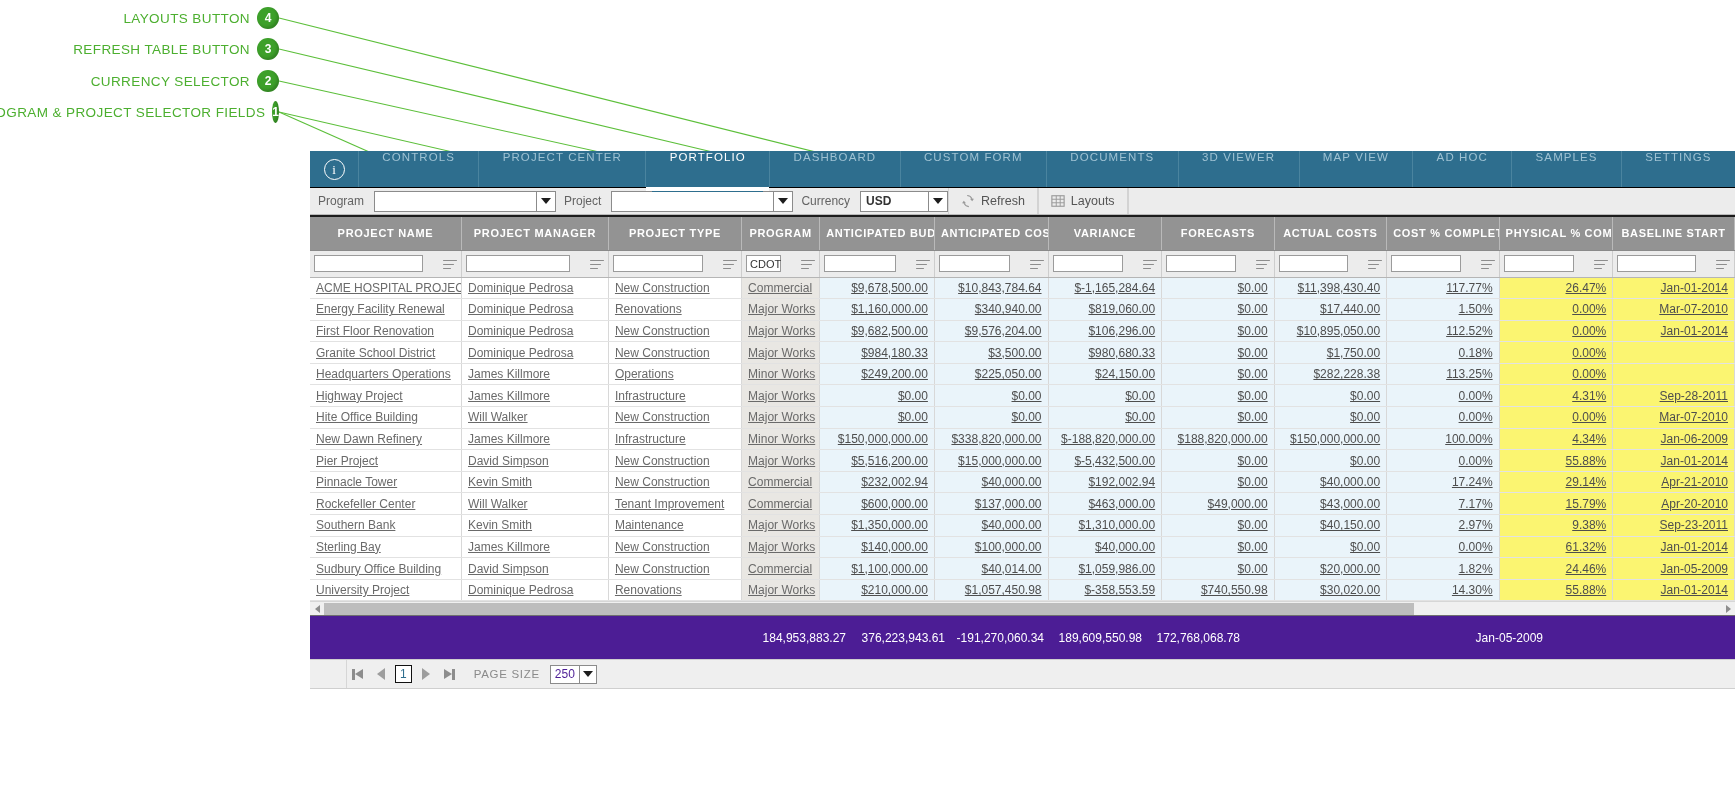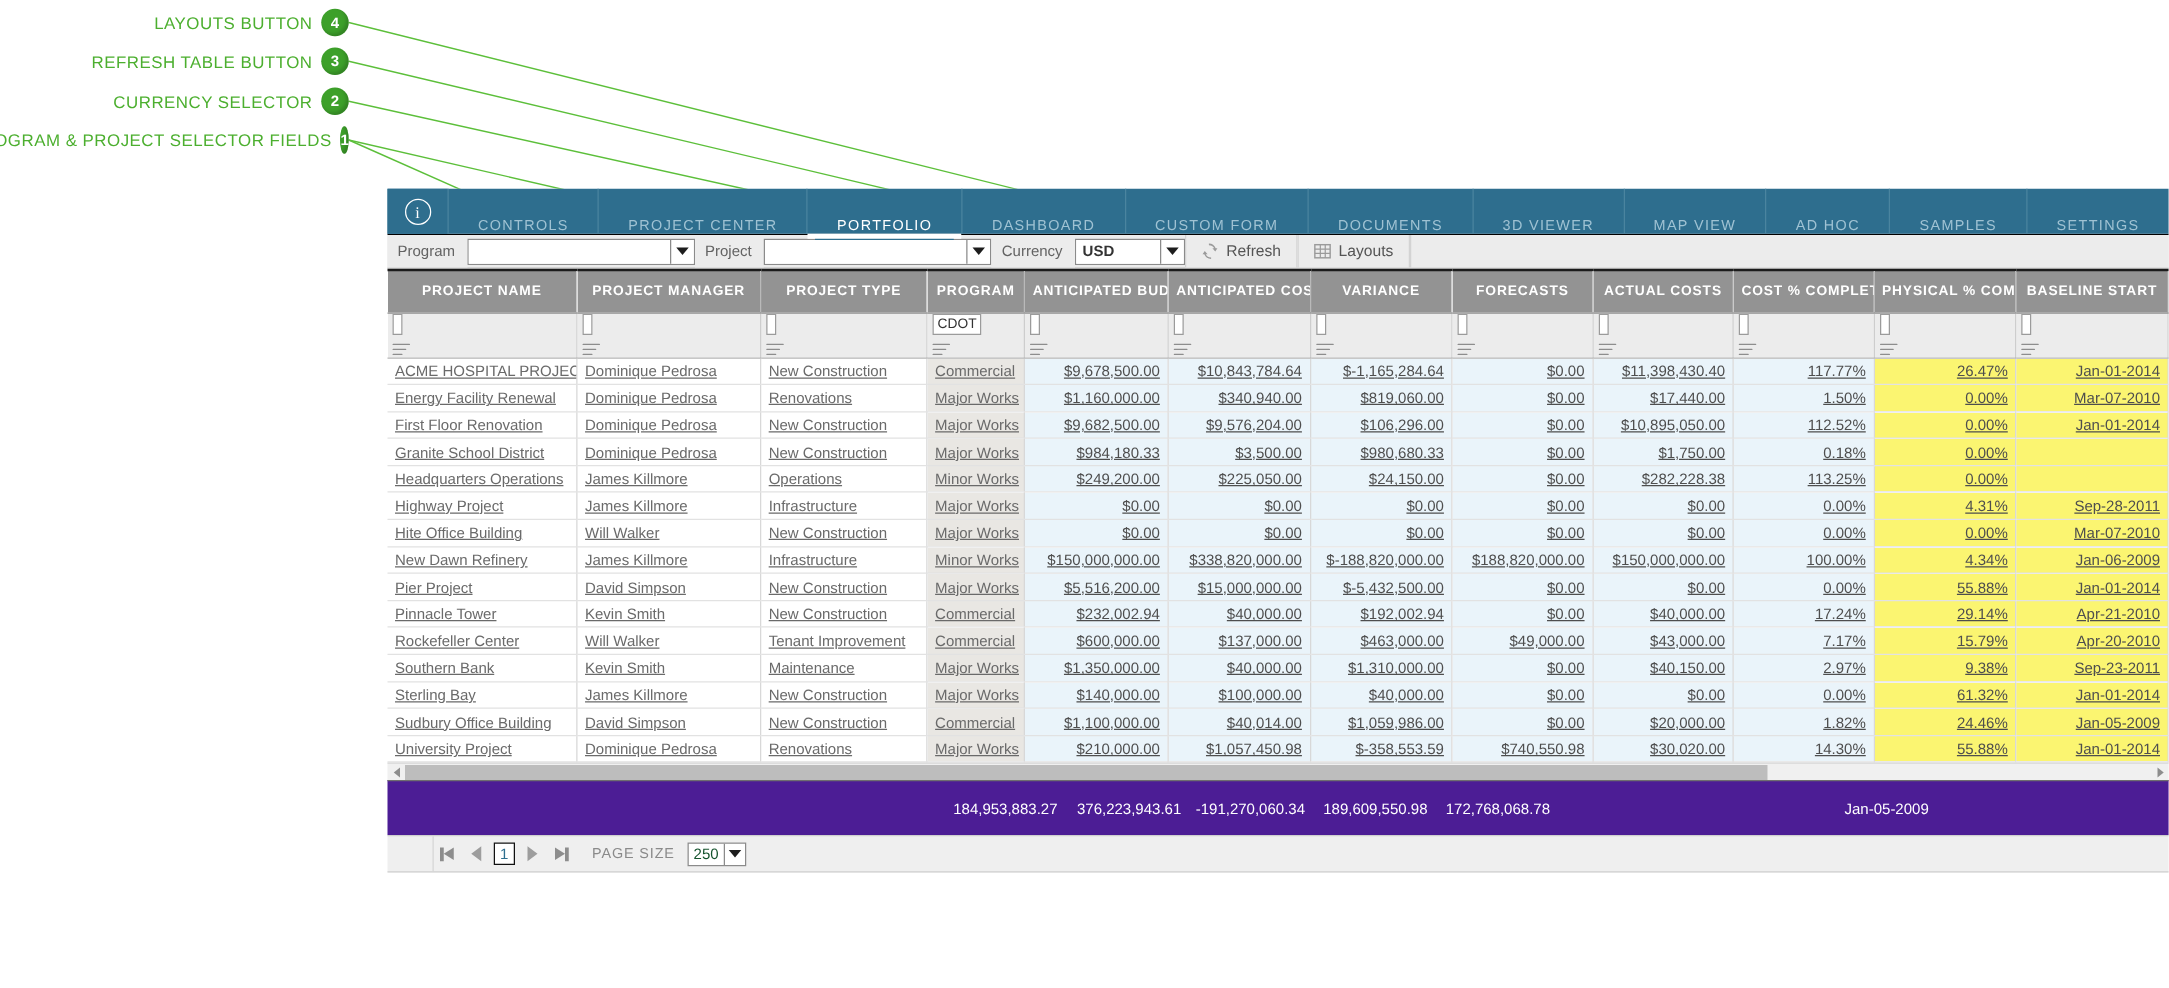--- a/index.html
+++ b/index.html
@@ -42,21 +42,21 @@
   .info-btn {
     width: 48px; display:flex; align-items:center; justify-content:center;
     background: #2e6e8e;
   }
   .info-circle {
     width: 21px; height: 21px; border-radius:50%; border: 1.6px solid #ffffff;
     color:#fff; font-size: 13px; font-family: "Liberation Serif", serif;
     display:flex; align-items:center; justify-content:center; line-height: 1;
   }
   .tab {
-    flex: 1 1 auto; display:flex; align-items:flex-end; justify-content:center;
+    flex: 1 1 auto; display:flex; align-items:flex-start; justify-content:center;
     color: #9fc2d3; font-size: 11.5px; letter-spacing: 1.1px;
     border-left: 1px solid #4a849f; position: relative; cursor: default;
     padding: 0 4px; white-space: nowrap;
   }
   .tab.active { color: #ffffff; }
   .tab.active::after {
     content:""; position:absolute; left:0; right:0; bottom:-4px; height:4px; background:#fff;
   }
   .tab.active .tab-underline {
     position:absolute; left:6px; right:6px; bottom:-5px; height: 3px; background: #2e6e8e;
@@ -121,21 +121,21 @@
     font-size: 11px; letter-spacing: .7px; font-weight: bold;
     text-align:center; height: 34px; line-height: 13px;
     border-right: 1px solid #b9b9b9; border-bottom: 1px solid #8a8a8a;
     vertical-align: middle;
     border-top: 2px solid #1b1b1b;
   }
   tr.filterrow td {
     background: #ececec; height: 27px; border-right:1px solid #cdcdcd;
     border-bottom: 1px solid #b5b5b5; padding: 0 4px;
   }
-  .filtbox { display:flex; align-items:flex-start; gap:4px;flex-direction:column; }
+  .filtbox { display:flex; align-items:center; gap:20px; }
   .filtinput {
     flex: 1 1 auto; height: 17px; background:#fff; border: 1px solid #9b9b9b;
     font-size: 11px; color:#333; padding: 0 3px; display:flex; align-items:center;
     min-width: 0;
   }
   .filticon { width: 14px; height: 14px; flex: 0 0 14px; position: relative; }
   .filticon i {
     position:absolute; left:0; height:1.6px; background:#8d8d8d; border-radius: 1px;
   }
   .filticon i:nth-child(1){ top:3px;  width:14px; }
@@ -183,21 +183,21 @@
   .tri-pr { position:absolute; right:3px; top:1px; width:0;height:0;border-top:5.5px solid transparent;border-bottom:5.5px solid transparent;border-left:8px solid #8d8d8d;}
   .tri-prev { width:0;height:0;border-top:6px solid transparent;border-bottom:6px solid transparent;border-right:8px solid #9d9d9d;}
   .tri-next { width:0;height:0;border-top:6px solid transparent;border-bottom:6px solid transparent;border-left:8px solid #9d9d9d;}
   .pg-num {
     min-width: 16px; height: 18px; border: 1.4px solid #111; background:#fff;
     display:flex; align-items:center; justify-content:center;
     font-size: 12px; color: #2e6e8e; padding: 0 4px; margin: 0 2px;
   }
   .pg-size-label { font-size: 11.5px; color:#8a8a8a; letter-spacing:.7px; margin-left: 14px; margin-right: 6px; }
   .pg-size-sel { display:flex; align-items:stretch; height: 19px; border:1px solid #8b8b8b; background:#fff; }
-  .pg-size-sel .val { font-size: 12px; color:#14532d; padding: 0 4px; display:flex; align-items:center; }
+  .pg-size-sel .val { font-size: 12px; color:#4c1d95; padding: 0 4px; display:flex; align-items:center; }
   .pg-size-sel .arrow { width: 17px; border-left:1px solid #8b8b8b; display:flex; align-items:center; justify-content:center; }
 
   .refresh-ico { width: 14px; height: 14px; }
   .layouts-ico { width: 14px; height: 14px; }
 </style>
 </head>
 <body>
 
 <div id="stage">
 

